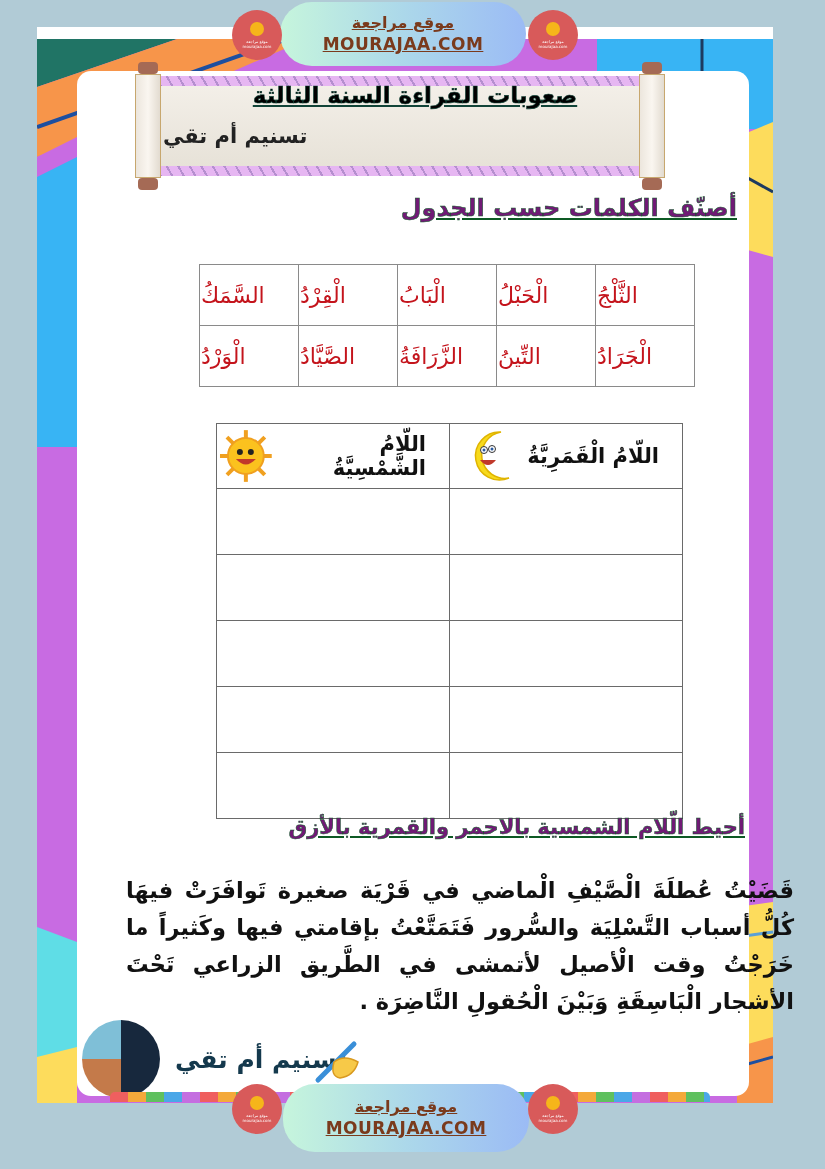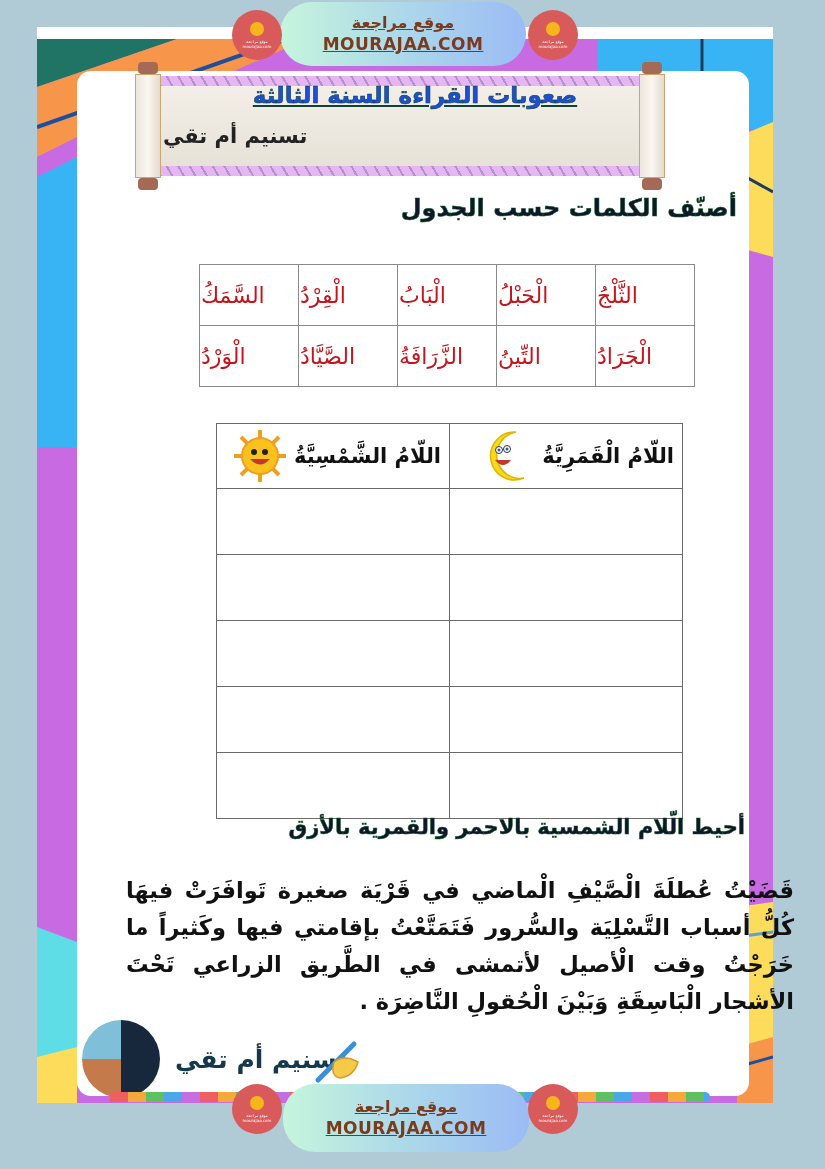--- a/index.html
+++ b/index.html
@@ -60,49 +60,49 @@
   .scroll-body::after { bottom:-10px; }
   .roller {
     position:absolute; top:0; width:26px; height:128px;
   }
   .roller .cap { position:absolute; left:3px; width:20px; height:12px; background:#a56a55; border-radius:4px; }
   .roller .rod { position:absolute; left:0; top:12px; width:26px; height:104px; background:linear-gradient(90deg,#ece6dd,#faf6f0,#e2dbd0); border:1px solid #c7a76e; box-sizing:border-box; }
   .roller.left { left:0; }
   .roller.right { right:0; }
   .scroll-title {
     position:absolute; left:90px; right:60px; top:20px; text-align:center;
-    font-size:23px; font-weight:bold; color:#1d4ed8; text-decoration:underline; direction:rtl;
+    font-size:23px; font-weight:bold; color:#000000; text-decoration:underline; direction:rtl;
     -webkit-text-stroke:0.6px #114438;
   }
   .scroll-subtitle {
     position:absolute; right:65px; top:56px; direction:rtl;
     font-size:26px; font-weight:bold; color:#1b9a44; text-decoration:underline;
     -webkit-text-stroke:0.6px #0d5a24;
   }
   .scroll-author {
     position:absolute; left:28px; top:62px; direction:rtl;
     font-size:21px; font-weight:bold; color:#222;
   }
   
   .section-heading {
-    position:absolute; direction:rtl; font-weight:bold; color:#0f172a;
-    -webkit-text-stroke:0.5px #0d5a24;
+    position:absolute; direction:rtl; font-weight:bold; color:#701a75;
+    text-decoration:underline; -webkit-text-stroke:0.5px #0d5a24;
   }
   
   table { border-collapse:collapse; position:absolute; }
   .words td {
     border:1.5px solid #8a8a8a; width:96px; height:58px; text-align:left;
     font-family:"DejaVu Sans", sans-serif; font-weight:normal; font-size:22px; color:#c4141c; direction:rtl;
   }
   .sort td {
     border:1.5px solid #6a6a6a; width:230px; height:63px;
   }
   .sort th {
     border:1.5px solid #6a6a6a; height:62px; font-weight:bold; font-size:21px; color:#111; direction:rtl;
-    text-align:right; padding-right:8px; position:relative;
+    text-align:right; padding-right:23px; position:relative;
   }
   .sort th .hdr { display:inline-flex; align-items:center; gap:6px; }
   .passage {
     position:absolute; left:78px; width:668px; top:872px; direction:rtl; text-align:justify;
     font-family:"DejaVu Sans", sans-serif; font-weight:bold; font-size:22.5px; line-height:37px; color:#111;margin-left:48px;
   }
   .footer-author {
     position:absolute; left:175px; top:1045px; font-weight:bold; font-size:25px; color:#14394d; direction:rtl;
   }
   .avatar {

